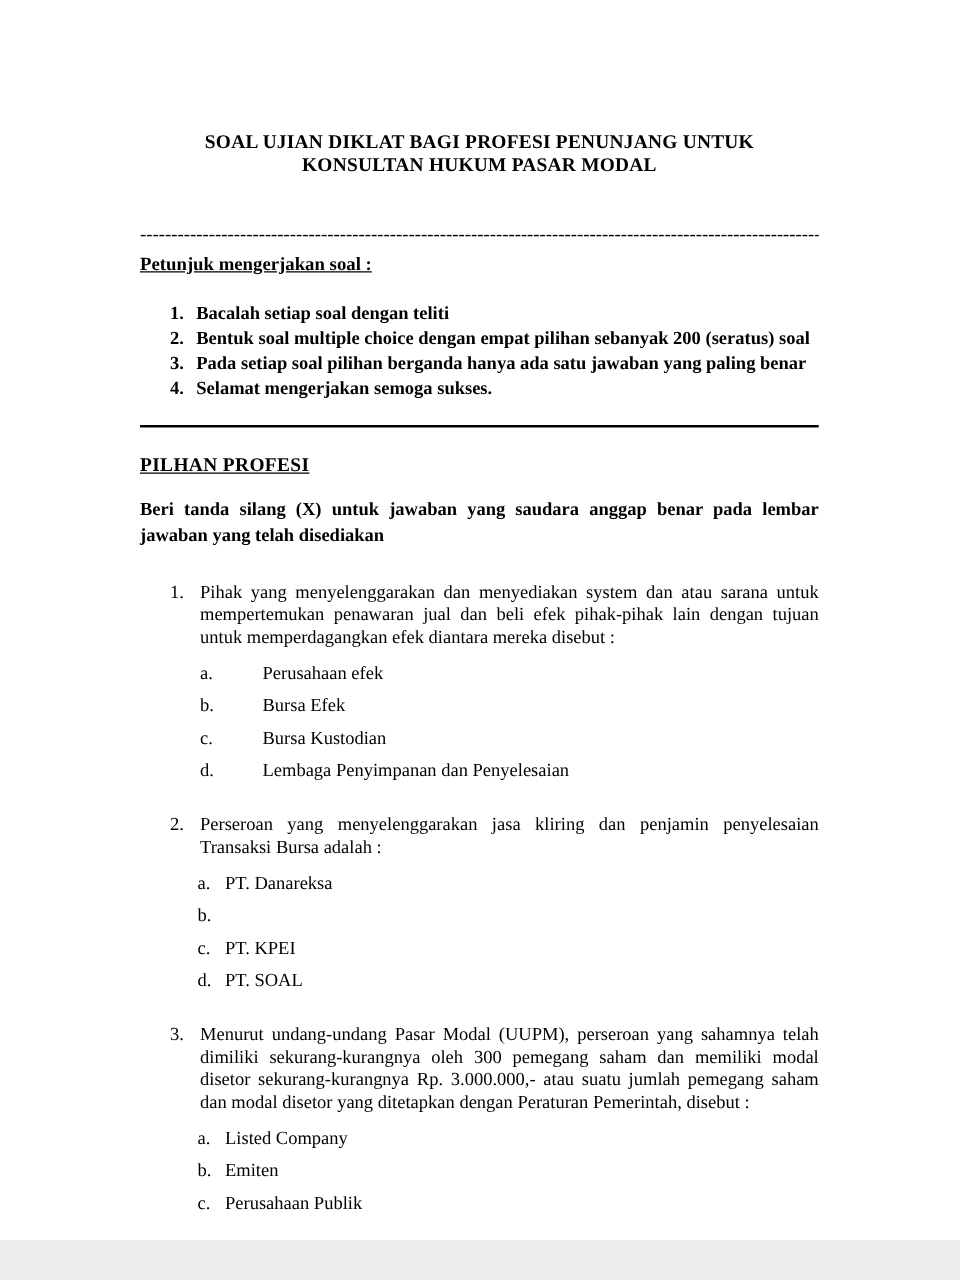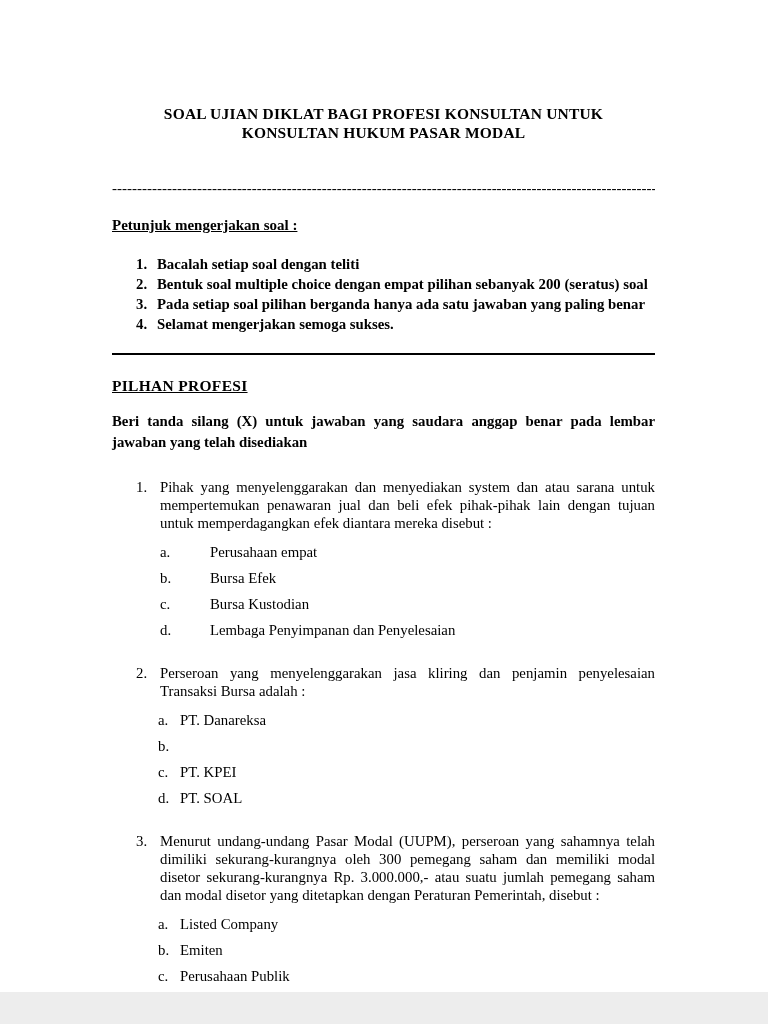--- a/index.html
+++ b/index.html
@@ -30,21 +30,21 @@
     letter-spacing: 0.2px;
   }
   .dashes {
     margin-top: 38px;
     white-space: nowrap;
     overflow: hidden;
     font-size: 15px;
     line-height: 16px;
   }
   .inst-heading {
-    margin-top: 20px;
+    margin-top: 7px;
     font-weight: bold;
     text-decoration: underline;
     font-size: 15px;
     line-height: 19px;
   }
   .inst-list { margin-top: 20px; }
   .inst-row {
     display: flex;
     padding-left: 24px;
     font-weight: bold;
@@ -95,21 +95,21 @@
   .opts-narrow .opt { padding-left: 46px; }
   .opts-narrow .opt-letter { width: 22px; flex: none; }
   .opt-text { flex: 1; }
 </style>
 </head>
 <body>
 
 <div class="page">
 
   <div class="title">
-    <span>SOAL UJIAN DIKLAT BAGI PROFESI KONSULTAN UNTUK</span><br>
+    <span>SOAL UJIAN DIKLAT BAGI PROFESI PENUNJANG UNTUK</span><br>
     <span>KONSULTAN HUKUM PASAR MODAL</span>
   </div>
 
   <div class="dashes">--------------------------------------------------------------------------------------------------------------------------------</div>
 
   <div class="inst-heading">Petunjuk mengerjakan soal :</div>
 
   <div class="inst-list">
     <div class="inst-row">
       <span class="inst-num">1.</span>
@@ -136,21 +136,21 @@
   <div class="intro">Beri tanda silang (X) untuk jawaban yang saudara anggap benar pada lembar jawaban yang telah disediakan</div>
 
   <div>
     <div class="q">
       <span class="q-num">1.</span>
       <span class="q-text">Pihak yang menyelenggarakan dan menyediakan system dan atau sarana untuk mempertemukan penawaran jual dan beli efek pihak-pihak lain dengan tujuan untuk memperdagangkan efek diantara mereka disebut :</span>
     </div>
     <div class="opts-wide">
       <div class="opt first">
         <span class="opt-letter">a.</span>
-        <span class="opt-text">Perusahaan empat</span>
+        <span class="opt-text">Perusahaan efek</span>
       </div>
       <div class="opt">
         <span class="opt-letter">b.</span>
         <span class="opt-text">Bursa Efek</span>
       </div>
       <div class="opt">
         <span class="opt-letter">c.</span>
         <span class="opt-text">Bursa Kustodian</span>
       </div>
       <div class="opt">

